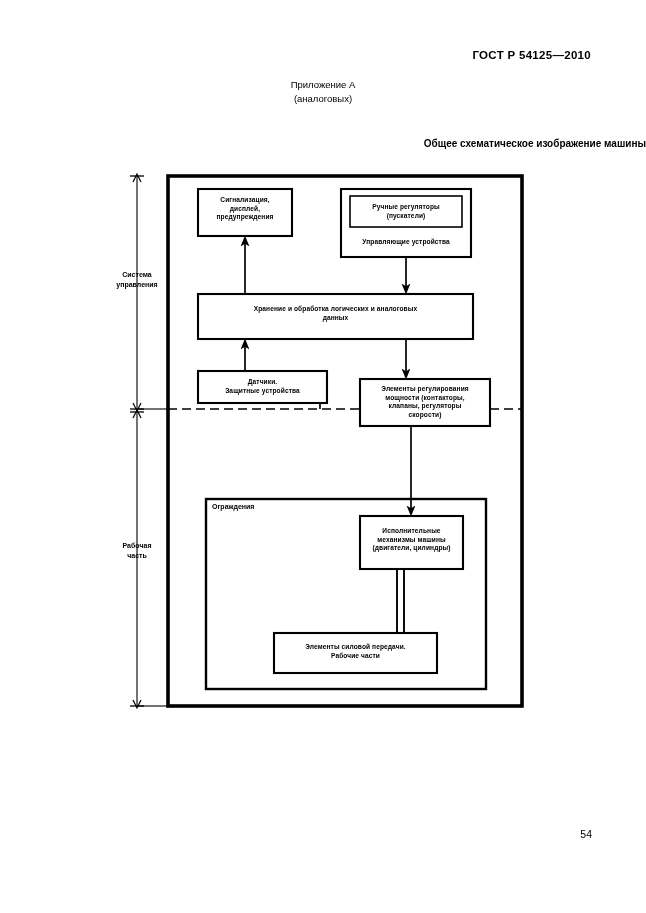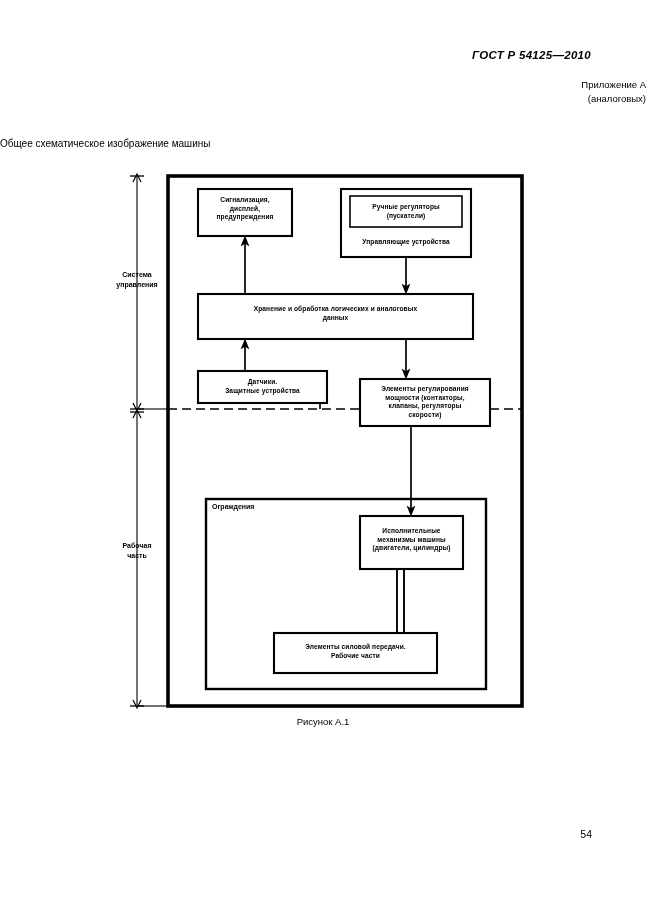--- a/index.html
+++ b/index.html
@@ -23,43 +23,42 @@
 
   
   .doc-header {
     position: absolute;
     top: 49px;
     right: 55px;
     font-size: 11.5px;
     font-weight: bold;
     letter-spacing: 0.3px;
     white-space: nowrap;
-    font-style: italic;
   }
 
   
   .annex-block {
     position: absolute;
     top: 78px;
+    left: 0;
+    right: 0;
+    text-align: center;
+    font-size: 9.5px;
+    line-height: 14px;
+  }
+  .annex-block .line2 { }
+
+  .fig-title {
+    position: absolute;
+    top: 138px;
     left: 0;
     right: 0;
     text-align: right;
-    font-size: 9.5px;
-    line-height: 14px;
-  }
-  .annex-block .line2 { }
-
-  .fig-title {
-    position: absolute;
-    top: 138px;
-    left: 0;
-    right: 0;
-    text-align: left;
     font-size: 10px;
-    font-weight: normal;
+    font-weight: bold;
   }
 
   
   .fig-caption {
     position: absolute;
     top: 716px;
     left: 0;
     right: 0;
     text-align: center;
     font-size: 9.5px;
@@ -221,17 +220,16 @@
 
     <div class="lbl" style="left:360px; top:527px; width:103px; white-space:pre-line;">Исполнительные
 механизмы машины
 (двигатели, цилиндры)</div>
 
     <div class="lbl" style="left:274px; top:643px; width:163px; white-space:pre-line;">Элементы силовой передачи.
 Рабочие части</div>
 
   </div>
 
-  <div class="fig-caption">Рисунок А.1</div>
 
   <div class="page-number">54</div>
 
 </div>
 
 </body></html>

